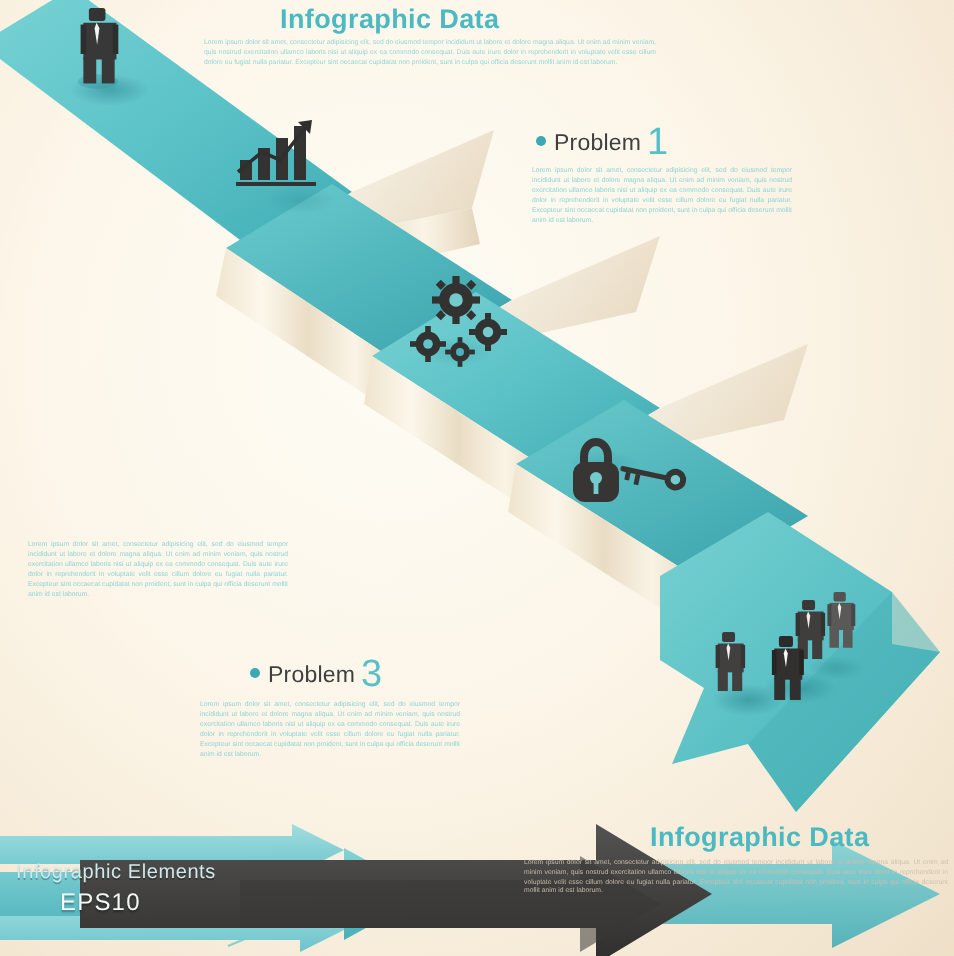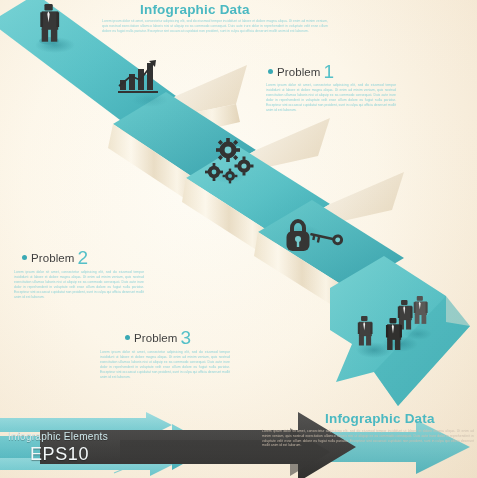--- a/index.html
+++ b/index.html
@@ -82,21 +82,21 @@
     position: absolute;
     color: #cfe9ec;
     font-size: 10px;
     letter-spacing: .3px;
     white-space: nowrap;
     text-shadow: 0 1px 0 rgba(0,0,0,.25);
   }
   .banner-line2 {
     position: absolute;
     color: #f3f8f9;
-    font-size: 18px;
+    font-size: 12px;
     letter-spacing: .6px;
     white-space: nowrap;
     text-shadow: 0 1px 1px rgba(0,0,0,.35);
   }
 </style>
 </head>
 <body>
 
 <div id="stage">
 
@@ -371,23 +371,20 @@
   <div class="txtlayer">
 
     <div class="title" style="left:140px; top:2px;">Infographic Data</div>
     <div class="lorem" style="left:102px; top:19px; width:226px;">Lorem ipsum dolor sit amet, consectetur adipisicing elit, sed do eiusmod tempor incididunt ut labore et dolore magna aliqua. Ut enim ad minim veniam, quis nostrud exercitation ullamco laboris nisi ut aliquip ex ea commodo consequat. Duis aute irure dolor in reprehenderit in voluptate velit esse cillum dolore eu fugiat nulla pariatur. Excepteur sint occaecat cupidatat non proident, sunt in culpa qui officia deserunt mollit anim id est laborum.</div>
 
     <div class="prob" style="left:268px; top:61px;">
       <span class="dot"></span><span>Problem</span><span class="num">1</span>
     </div>
     <div class="probtext" style="left:266px; top:83px;">Lorem ipsum dolor sit amet, consectetur adipisicing elit, sed do eiusmod tempor incididunt ut labore et dolore magna aliqua. Ut enim ad minim veniam, quis nostrud exercitation ullamco laboris nisi ut aliquip ex ea commodo consequat. Duis aute irure dolor in reprehenderit in voluptate velit esse cillum dolore eu fugiat nulla pariatur. Excepteur sint occaecat cupidatat non proident, sunt in culpa qui officia deserunt mollit anim id est laborum.</div>
 
-    <div class="prob" style="left:22px; top:247px;">
-      <span class="dot"></span><span>Problem</span><span class="num">2</span>
-    </div>
     <div class="probtext" style="left:14px; top:270px;">Lorem ipsum dolor sit amet, consectetur adipisicing elit, sed do eiusmod tempor incididunt ut labore et dolore magna aliqua. Ut enim ad minim veniam, quis nostrud exercitation ullamco laboris nisi ut aliquip ex ea commodo consequat. Duis aute irure dolor in reprehenderit in voluptate velit esse cillum dolore eu fugiat nulla pariatur. Excepteur sint occaecat cupidatat non proident, sunt in culpa qui officia deserunt mollit anim id est laborum.</div>
 
     <div class="prob" style="left:125px; top:327px;">
       <span class="dot"></span><span>Problem</span><span class="num">3</span>
     </div>
     <div class="probtext" style="left:100px; top:350px;">Lorem ipsum dolor sit amet, consectetur adipisicing elit, sed do eiusmod tempor incididunt ut labore et dolore magna aliqua. Ut enim ad minim veniam, quis nostrud exercitation ullamco laboris nisi ut aliquip ex ea commodo consequat. Duis aute irure dolor in reprehenderit in voluptate velit esse cillum dolore eu fugiat nulla pariatur. Excepteur sint occaecat cupidatat non proident, sunt in culpa qui officia deserunt mollit anim id est laborum.</div>
 
     <div class="title" style="left:325px; top:411px;">Infographic Data</div>
     <div class="lorem gray" style="left:262px; top:429px; width:212px;">Lorem ipsum dolor sit amet, consectetur adipisicing elit, sed do eiusmod tempor incididunt ut labore et dolore magna aliqua. Ut enim ad minim veniam, quis nostrud exercitation ullamco laboris nisi ut aliquip ex ea commodo consequat. Duis aute irure dolor in reprehenderit in voluptate velit esse cillum dolore eu fugiat nulla pariatur. Excepteur sint occaecat cupidatat non proident, sunt in culpa qui officia deserunt mollit anim id est laborum.</div>
 

